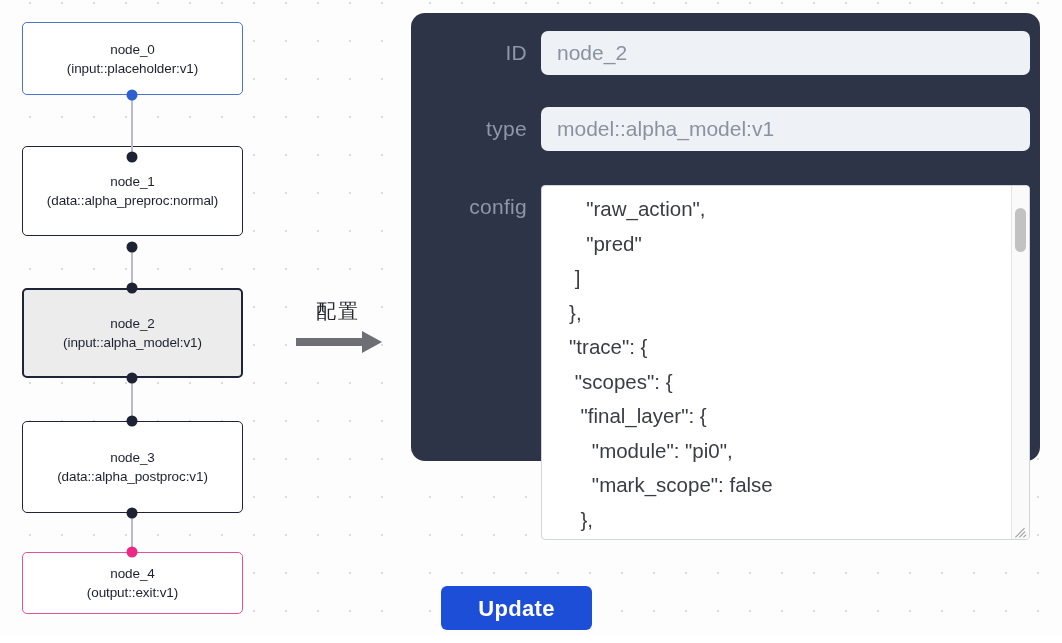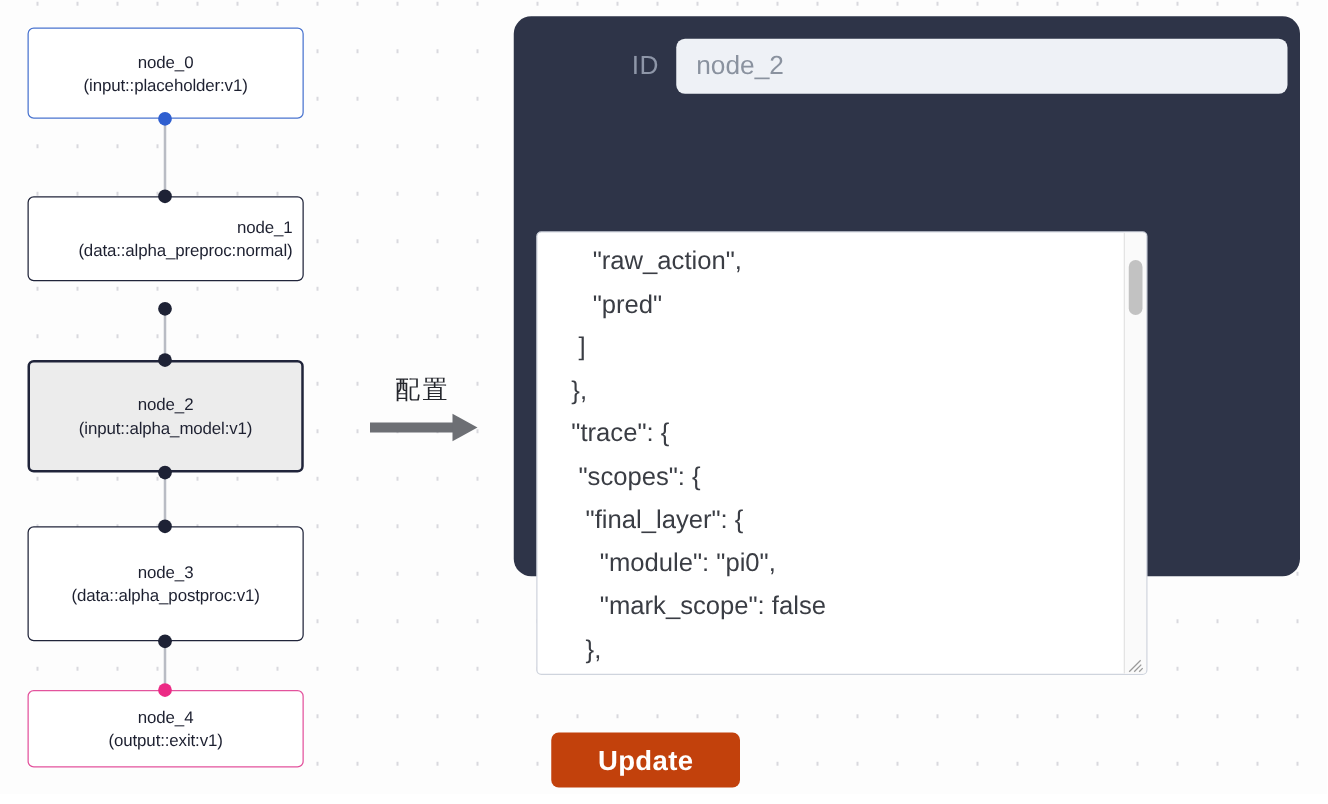--- a/index.html
+++ b/index.html
@@ -194,21 +194,21 @@
   }
   #config-resize span.l1 { left: 2px; top: 13px; width: 13px; }
   #config-resize span.l2 { left: 6px; top: 13px; width: 8px;  }
   #config-resize span.l3 { left: 10px; top: 13px; width: 4px; }
 
   
   #update-button {
     position: absolute;
     left: 30px; top: 573px;
     width: 151px; height: 44px;
-    background: #c2410c;
+    background: #1d4ed8;
     color: #ffffff;
     border: none;
     border-radius: 6px;
     font-family: "Liberation Sans", sans-serif;
     font-size: 22px;
     font-weight: bold;
     letter-spacing: 0.3px;
     text-align: center;
     line-height: 44px;
     cursor: pointer;
@@ -234,21 +234,21 @@
 <div class="edge" style="left:132px; top:513px; height:39px;"></div>
 
 <div class="node blue" style="left:22px; top:22px; width:221px; height:73px;">
   <span class="lbl">
     <span>node_0</span><br>
     <span>(input::placeholder:v1)</span>
   </span>
 </div>
 <div class="handle blue" style="left:132px; top:95px;"></div>
 
-<div class="node" style="left:22px; top:157px; width:221px; height:68px;text-align:right;">
+<div class="node" style="left:22px; top:146px; width:221px; height:90px;">
   <span class="lbl">
     <span>node_1</span><br>
     <span>(data::alpha_preproc:normal)</span>
   </span>
 </div>
 <div class="handle" style="left:132px; top:157px;"></div>
 <div class="handle" style="left:132px; top:247px;"></div>
 
 <div class="node sel" style="left:22px; top:288px; width:221px; height:90px;">
   <span class="lbl">
@@ -285,23 +285,26 @@
 </div>
 
 <div id="panel">
 
   <div class="field-row" id="row-id">
     <div class="field-label">ID</div>
     <input class="text-input" type="text" readonly="" value="node_2" style="">
   </div>
 
   <div class="field-row" id="row-type">
+    <div class="field-label">type</div>
+    <input class="text-input" type="text" readonly="" value="model::alpha_model:v1" style="">
   </div>
 
   <div class="field-row" id="row-config">
+    <div class="field-label">config</div>
     <div id="config-box">
       <pre id="config-text">      "raw_action",
       "pred"
     ]
    },
    "trace": {
     "scopes": {
      "final_layer": {
        "module": "pi0",
        "mark_scope": false

